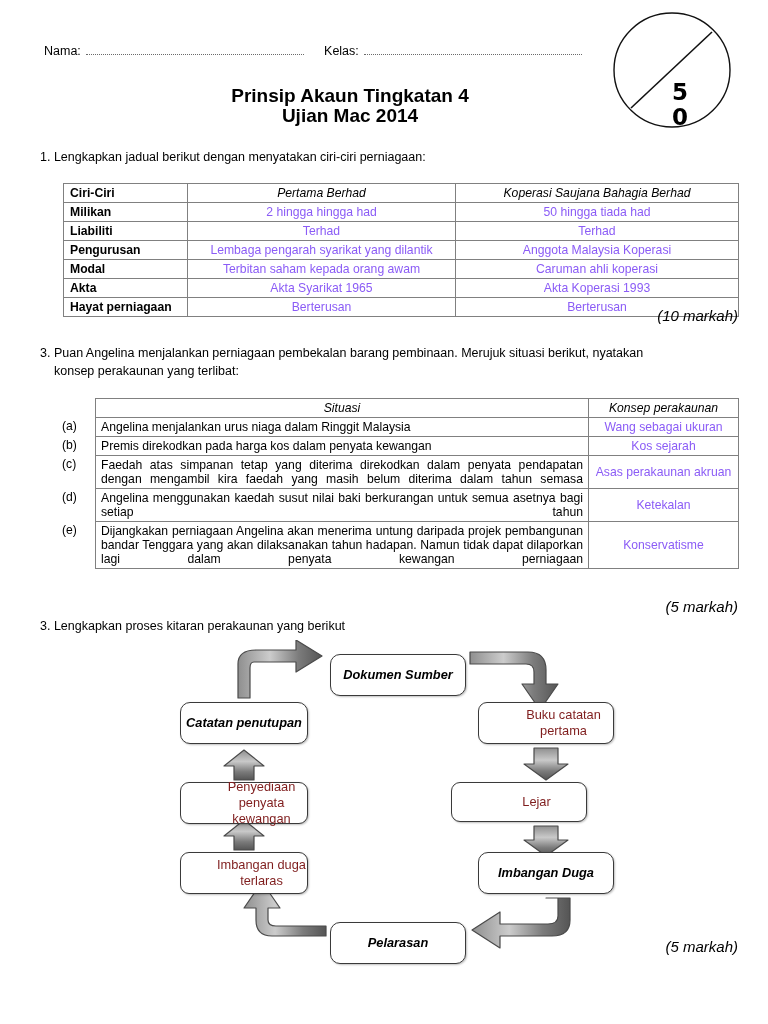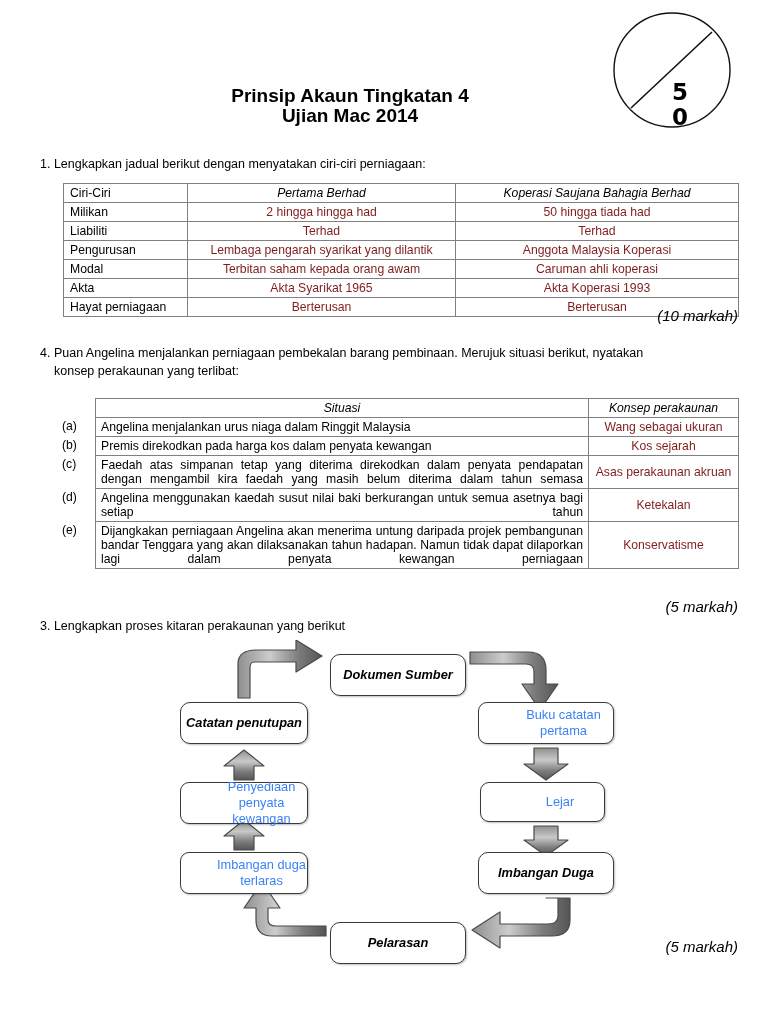--- a/index.html
+++ b/index.html
@@ -62,21 +62,21 @@
     font-weight: bold;
     line-height: 20px;
   }
 
   
   .q {
     position: absolute;
     font-size: 12.5px;
     line-height: 18px;
   }
-  .q1 { left: 40px; top: 148px; width: 700px; margin-top: 7px; }
+  .q1 { left: 40px; top: 148px; width: 700px; }
   .q2 { left: 40px; top: 344px; width: 700px; }
   .q2 .cont { display: block; padding-left: 14px; }
   .q3 { left: 40px; top: 617px; width: 700px; }
 
   
   table.grid {
     position: absolute;
     border-collapse: collapse;
     font-size: 12.2px;
     table-layout: fixed;
@@ -85,29 +85,29 @@
     border: 1px solid #808080;
     padding: 1px 4px;
     vertical-align: middle;
     font-weight: normal;
   }
   .hdr {
     font-weight: bold;
     text-align: center;
   }
   .hdr-ital { font-style: italic; }
-  .ans { color: #7f1d1d; text-align: center; }
+  .ans { color: #8b5cf6; text-align: center; }
 
   
   #table1 {
     left: 63px; top: 183px;
     width: 675px;
   }
   #table1 td { height: 19px; }
-  #table1 .c0 { width: 124px; text-align: left; padding-left: 6px; }
+  #table1 .c0 { width: 124px; text-align: left; padding-left: 6px; font-weight: bold; }
   #table1 .c1 { width: 268px; }
   #table1 .c2 { width: 283px; }
 
   
   #table2 {
     left: 95px; top: 398px;
     width: 643px;
   }
   #table2 td { padding: 2px 5px; }
   #table2 .sit { width: 493px; text-align: justify; text-align-last: justify; }
@@ -153,45 +153,52 @@
     line-height: 16px;
     box-shadow: 1px 1px 2px rgba(0,0,0,0.25);
   }
   .node.given {
     font-weight: bold;
     font-style: italic;
     color: #000;
     border-radius: 10px;
   }
   .node.blank {
-    color: #3b82f6;
+    color: #7f1d1d;
     padding-left: 35px;
   }
 
   
   #n-dokumen      { left: 330px; top: 14px;  width: 136px; height: 42px; }
   #n-buku         { left: 478px; top: 62px;  width: 136px; height: 42px; }
-  #n-lejar        { left: 480px; top: 142px; width: 125px; height: 40px; }
+  #n-lejar        { left: 451px; top: 142px; width: 136px; height: 40px; }
   #n-imbangan     { left: 478px; top: 212px; width: 136px; height: 42px; }
   #n-pelarasan    { left: 330px; top: 282px; width: 136px; height: 42px; }
   #n-imbterlaras  { left: 180px; top: 212px; width: 128px; height: 42px; }
   #n-penyediaan   { left: 180px; top: 142px; width: 128px; height: 42px; }
   #n-catatan      { left: 180px; top: 62px;  width: 128px; height: 42px; }
 
   .arrow-layer {
     position: absolute;
     left: 0; top: 0; width: 768px; height: 330px;
     pointer-events: none;
   }
 </style>
 </head>
 <body>
 
 <div class="page">
 
+  <div class="id-line">
+    <span class="id-label">Nama:</span>
+    <span class="dotline"></span>
+    <span class="id-gap"></span>
+    <span class="id-label">Kelas:</span>
+    <span class="dotline"></span>
+  </div>
 
   <div class="mark-circle">
     <svg width="128" height="128" viewBox="0 0 128 128" aria-hidden="true">
       <ellipse cx="64" cy="62" rx="58" ry="57" fill="none" stroke="#111" stroke-width="1.4"></ellipse>
       <line x1="23" y1="100" x2="104" y2="24" stroke="#111" stroke-width="1.6"></line>
     </svg>
     <div class="mark-num">
       <div>5</div>
       <div>0</div>
     </div>
@@ -240,21 +247,21 @@
           <td class="c0">Hayat perniagaan</td>
           <td class="c1 ans">Berterusan</td>
           <td class="c2 ans">Berterusan</td>
         </tr>
       </tbody>
   </table>
 
   <div class="marks" id="marks1">(10 markah)</div>
 
   <div class="q q2">
-    <span>4. Puan Angelina menjalankan perniagaan pembekalan barang pembinaan. Merujuk situasi berikut, nyatakan</span>
+    <span>3. Puan Angelina menjalankan perniagaan pembekalan barang pembinaan. Merujuk situasi berikut, nyatakan</span>
     <span class="cont">konsep perakaunan yang terlibat:</span>
   </div>
 
   <div id="t2-letters">
       <div class="letters" style="top: 419px;">(a)</div>
       <div class="letters" style="top: 438px;">(b)</div>
       <div class="letters" style="top: 457px;">(c)</div>
       <div class="letters" style="top: 490px;">(d)</div>
       <div class="letters" style="top: 523px;">(e)</div>
     </div>

